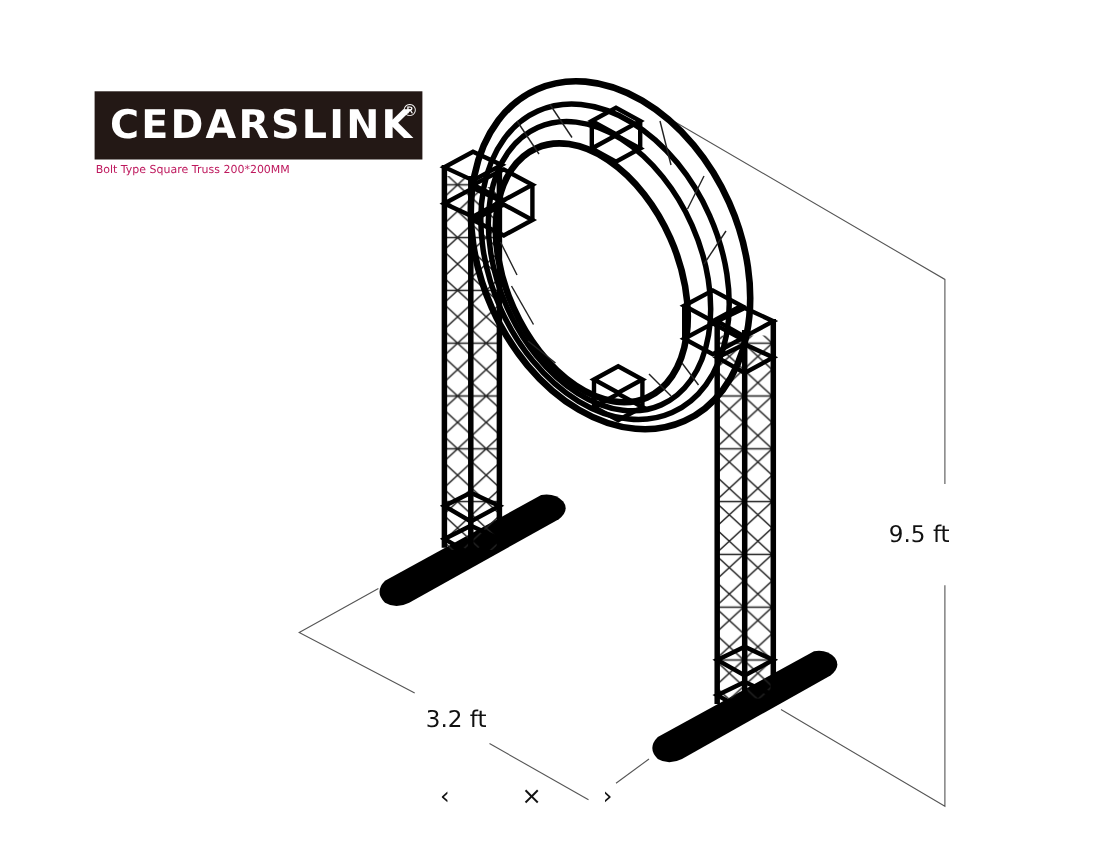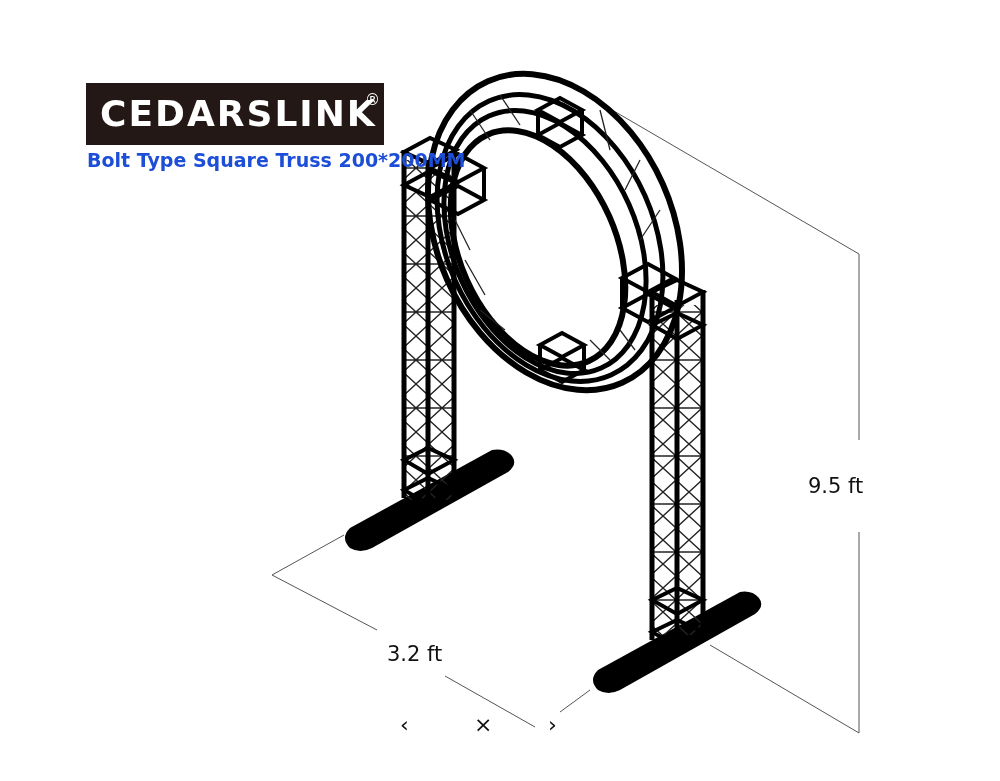--- a/index.html
+++ b/index.html
@@ -1,20 +1,20 @@
 <!DOCTYPE html>
 <html><head>
 <meta charset="utf-8">
 <style>
   html, body { margin:0; padding:0; background:#ffffff; }
   body { width:1000px; height:781px; position:relative; overflow:hidden; font-family:"Liberation Sans", sans-serif; }
   .logo-box { position:absolute; left:86px; top:83px; width:298px; height:62px; background:#231815; }
   .logo-text { position:absolute; left:14px; top:8px; color:#ffffff; font-family:"DejaVu Sans", sans-serif; font-weight:bold; font-size:36px; letter-spacing:2px; line-height:46px; }
   .logo-reg { position:absolute; right:4px; top:8px; color:#ffffff; font-size:15px; font-family:"DejaVu Sans", sans-serif; }
-  .subtitle { position:absolute; left:87px; top:149px; font-family:"DejaVu Sans", sans-serif; font-weight:bold; font-size:19px; color:#1d4ed8; white-space:nowrap; }
+  .subtitle { position:absolute; left:87px; top:149px; font-family:"DejaVu Sans", sans-serif; font-weight:normal; font-size:10px; color:#be185d; white-space:nowrap; }
   .dim-label { position:absolute; font-family:"DejaVu Sans", sans-serif; font-size:21px; color:#111; background:#fff; white-space:nowrap;text-align:right; }
   .nav { position:absolute; top:712px; font-size:22px; color:#111; font-family:"DejaVu Sans", sans-serif; cursor:pointer; line-height:26px; }
   svg.drawing { position:absolute; left:0; top:0; }
 </style>
 </head>
 <body>
 
 <svg class="drawing" width="1000" height="781" viewBox="0 0 1000 781" xmlns="http://www.w3.org/2000/svg">
   <defs>
     <pattern id="lattice" width="26" height="48" patternUnits="userSpaceOnUse">

